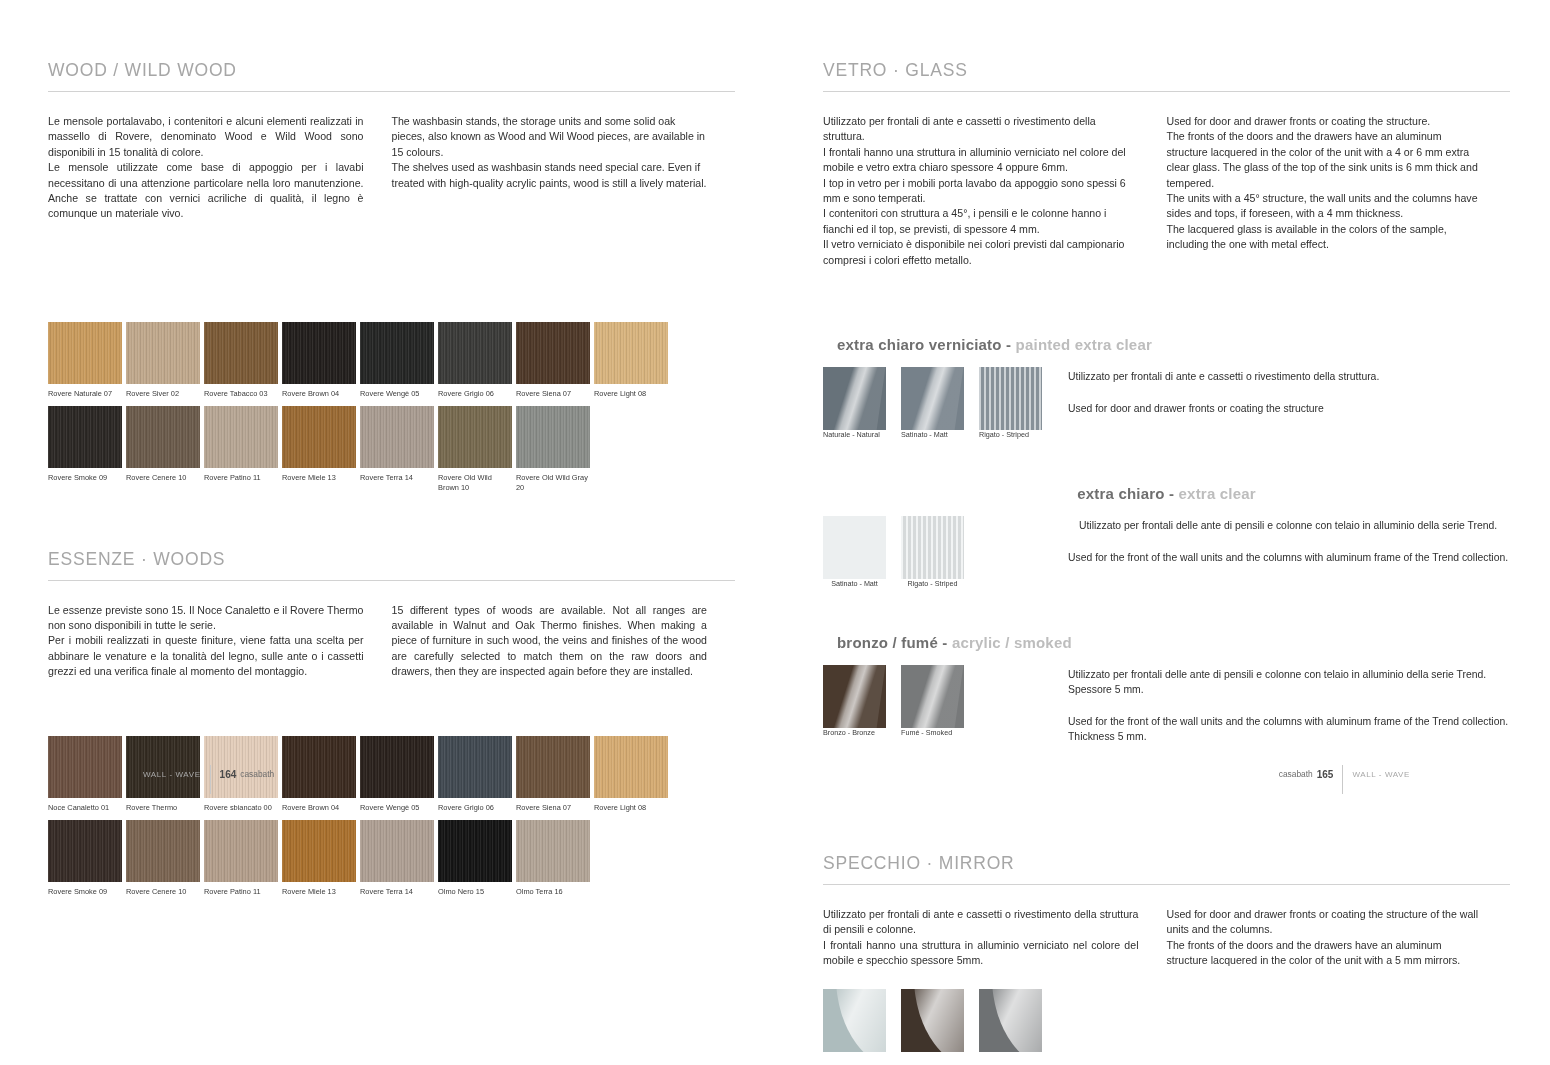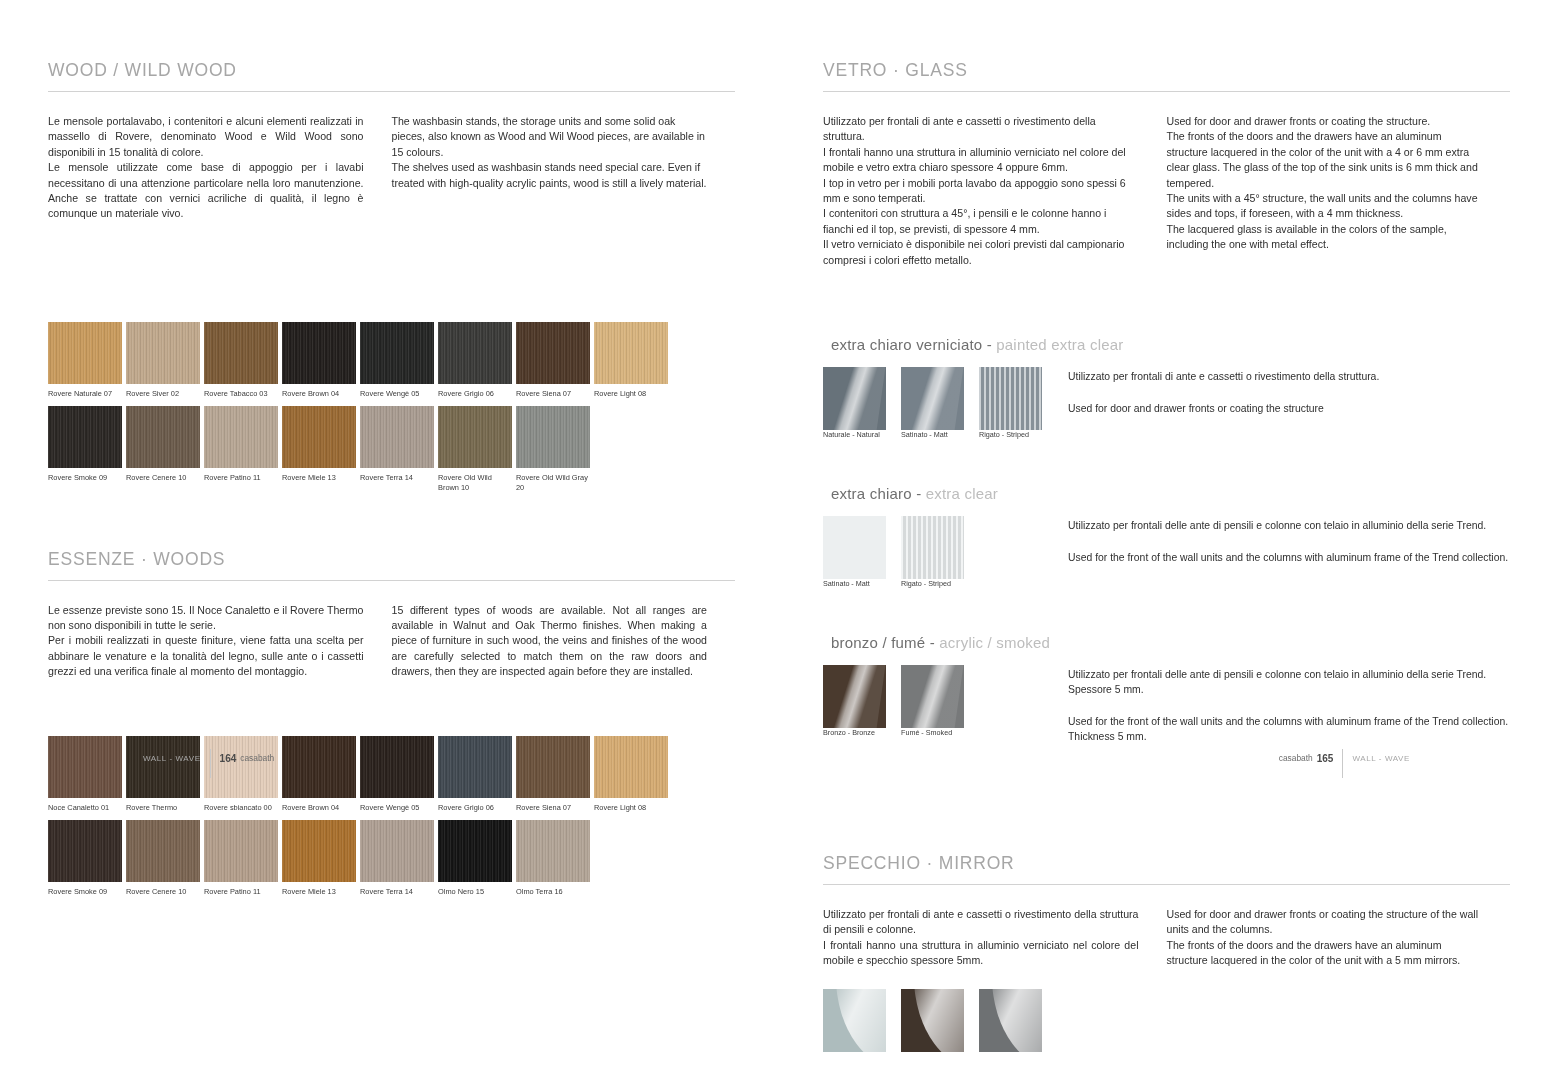--- a/index.html
+++ b/index.html
@@ -111,22 +111,22 @@
     color: #3a3a3a;
     margin-top: 5px;
     width: 74px;
     word-spacing: 0px;
   }
 
   
   .sub-head {
     font-size: 15px;
     color: #6f6f6f;
-    margin: 8px;
-    font-weight: 400;
+    margin: 14px;
+    font-weight: 700;
     letter-spacing: 0.2px;
   }
   .sub-head .en { color: #bdbdbd; }
 
   .glass-block {
     display: flex;
     margin-top: 14px;
   }
   .glass-chips {
     display: flex;
@@ -195,21 +195,21 @@
     background: linear-gradient(115deg,
       rgba(255,255,255,0.10) 0%,
       rgba(255,255,255,0.78) 30%,
       rgba(255,255,255,0.45) 70%,
       rgba(255,255,255,0.18) 100%);
   }
 
   
   .footer {
     position: absolute;
-    bottom: 32px;
+    bottom: 16px;
     font-size: 8px;
     color: #a8a8a8;
     letter-spacing: 0.6px;
     display: flex;
     align-items: stretch;
   }
   .footer-left  { left: 143px; }
   .footer-right { right: 140px; }
   .footer .bar {
     width: 1px;
@@ -429,21 +429,21 @@
                 <div class="gchip striped" style="background-color: rgb(142, 153, 161);"></div>
                 <span class="glabel">Rigato - Striped</span>
               </div>
             </div>
             <div class="glass-text">
               <p>Utilizzato per frontali di ante e cassetti o rivestimento della struttura.</p>
               <p>Used for door and drawer fronts or coating the structure</p>
             </div>
           </div>
         </div>
-        <div style="margin-bottom: 46px;">
+        <div style="margin-bottom: 46px; text-align: center;">
           <h2 class="sub-head"><span>extra chiaro</span><span> - </span><span class="en">extra clear</span></h2>
           <div class="glass-block">
             <div class="glass-chips" style="width: 245px; flex: 0 0 245px;">
               <div class="gchip-wrap">
                 <div class="gchip" style="background-color: rgb(236, 239, 240);"></div>
                 <span class="glabel">Satinato - Matt</span>
               </div>
               <div class="gchip-wrap">
                 <div class="gchip striped" style="background-color: rgb(227, 231, 232);"></div>
                 <span class="glabel">Rigato - Striped</span>

